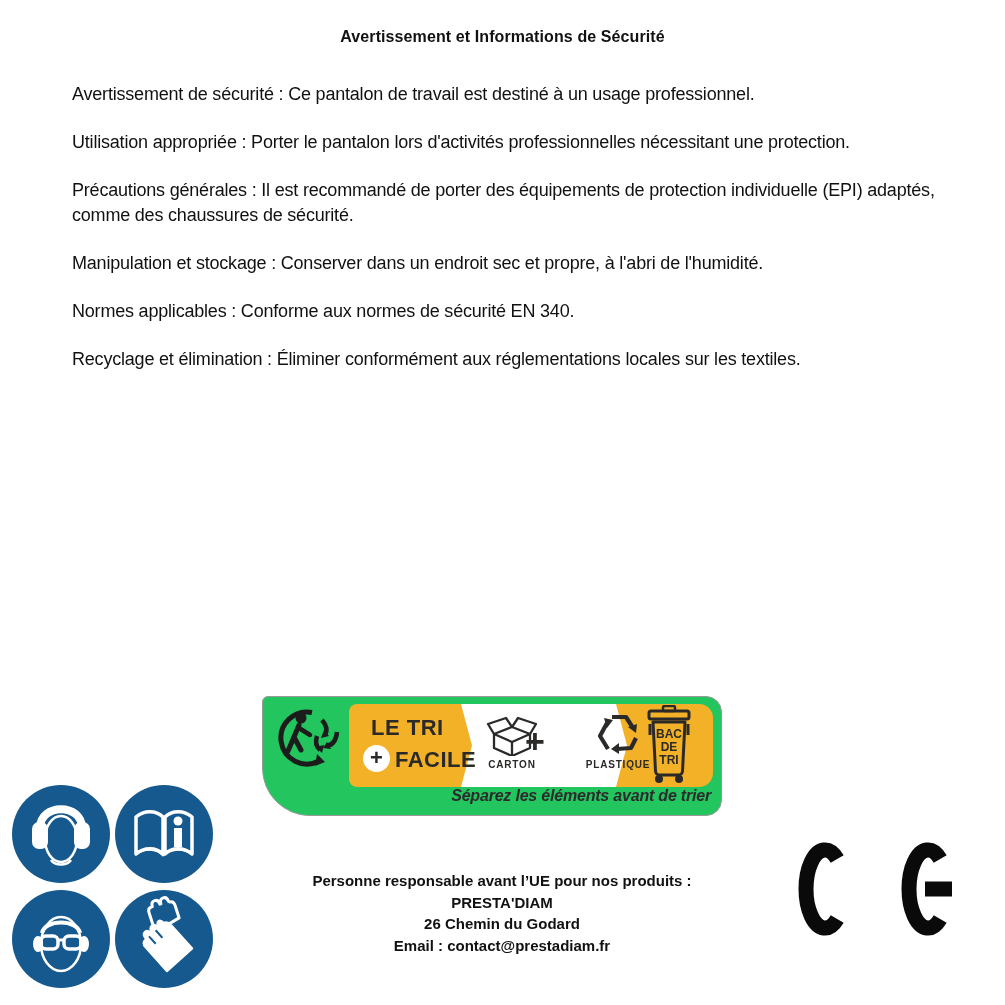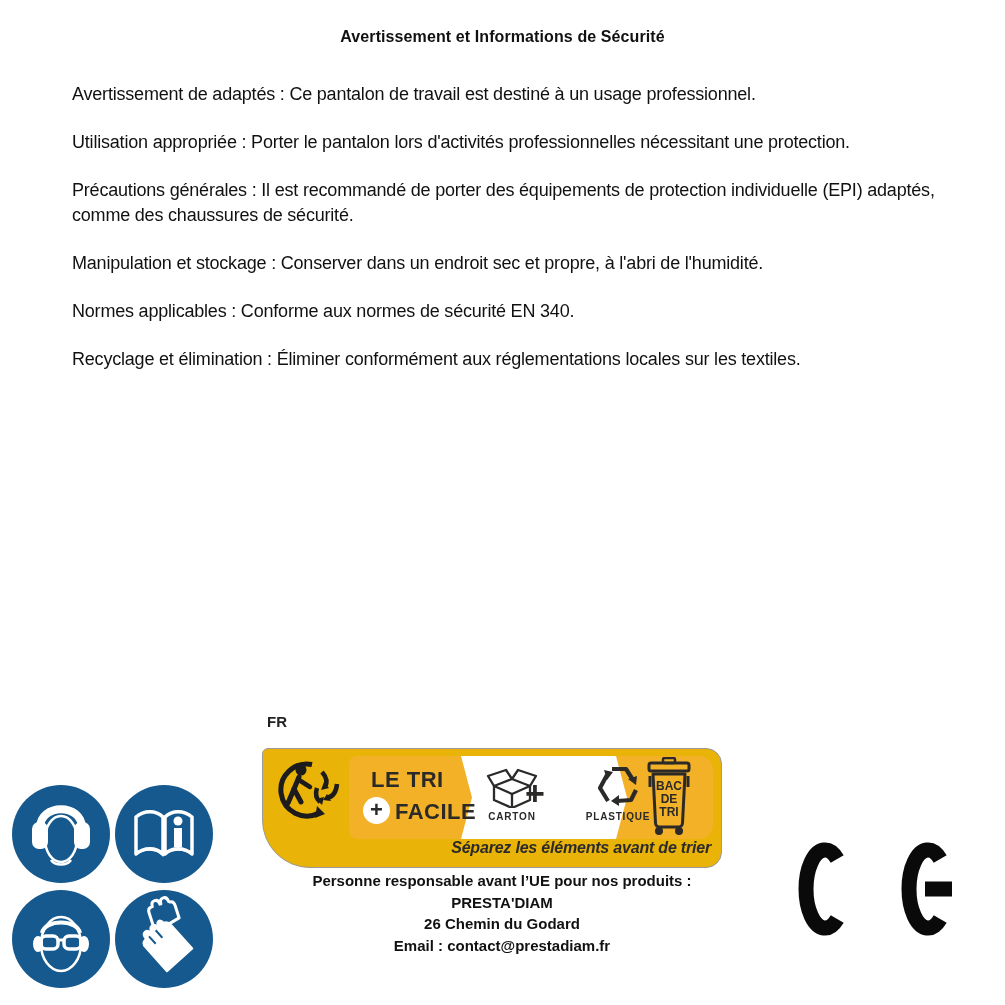--- a/index.html
+++ b/index.html
@@ -19,22 +19,22 @@
   .picto-grid{
     position:absolute;left:11px;top:784px;width:203px;height:205px;
     display:grid;grid-template-columns:100px 100px;grid-template-rows:100px 100px;
     column-gap:3px;row-gap:5px;
   }
   .picto-grid svg{display:block;}
   .fr-label{
     position:absolute;left:267px;top:713px;font-size:15px;font-weight:bold;color:#222;
   }
   .info-tri{
-    position:absolute;left:262px;top:748px;width:460px;height:120px;
-    background:#eab308;border:1.5px solid #9a9a9a;box-sizing:border-box;
+    position:absolute;left:262px;top:696px;width:460px;height:120px;
+    background:#22c55e;border:1.5px solid #9a9a9a;box-sizing:border-box;
     border-radius:6px 16px 16px 48px;
   }
   .triman{position:absolute;left:12px;top:5px;}
   .band{
     position:absolute;left:86px;top:7px;width:364px;height:83px;
     background:#F2B127;border-radius:8px 14px 14px 8px;
   }
   .chevron{position:absolute;left:112px;top:0;}
   .tri-line1{
     position:absolute;left:22px;top:11px;font-size:22px;font-weight:900;
@@ -70,21 +70,21 @@
     font-size:15px;font-weight:bold;line-height:21.5px;color:#111;
   }
   .ce-mark{position:absolute;left:797px;top:842px;}
 </style>
 </head>
 <body>
 
 <div class="title">Avertissement et Informations de Sécurité</div>
 
 <div class="paragraphs">
-  <p>Avertissement de adaptés : Ce pantalon de travail est destiné à un usage professionnel.</p>
+  <p>Avertissement de sécurité : Ce pantalon de travail est destiné à un usage professionnel.</p>
   <p>Utilisation appropriée : Porter le pantalon lors d'activités professionnelles nécessitant une protection.</p>
   <p>Précautions générales : Il est recommandé de porter des équipements de protection individuelle (EPI) adaptés, comme des chaussures de sécurité.</p>
   <p>Manipulation et stockage : Conserver dans un endroit sec et propre, à l'abri de l'humidité.</p>
   <p>Normes applicables : Conforme aux normes de sécurité EN 340.</p>
   <p>Recyclage et élimination : Éliminer conformément aux réglementations locales sur les textiles.</p>
 </div>
 
 <div class="picto-grid">
 
   <svg width="100" height="100" viewBox="0 0 100 100">

